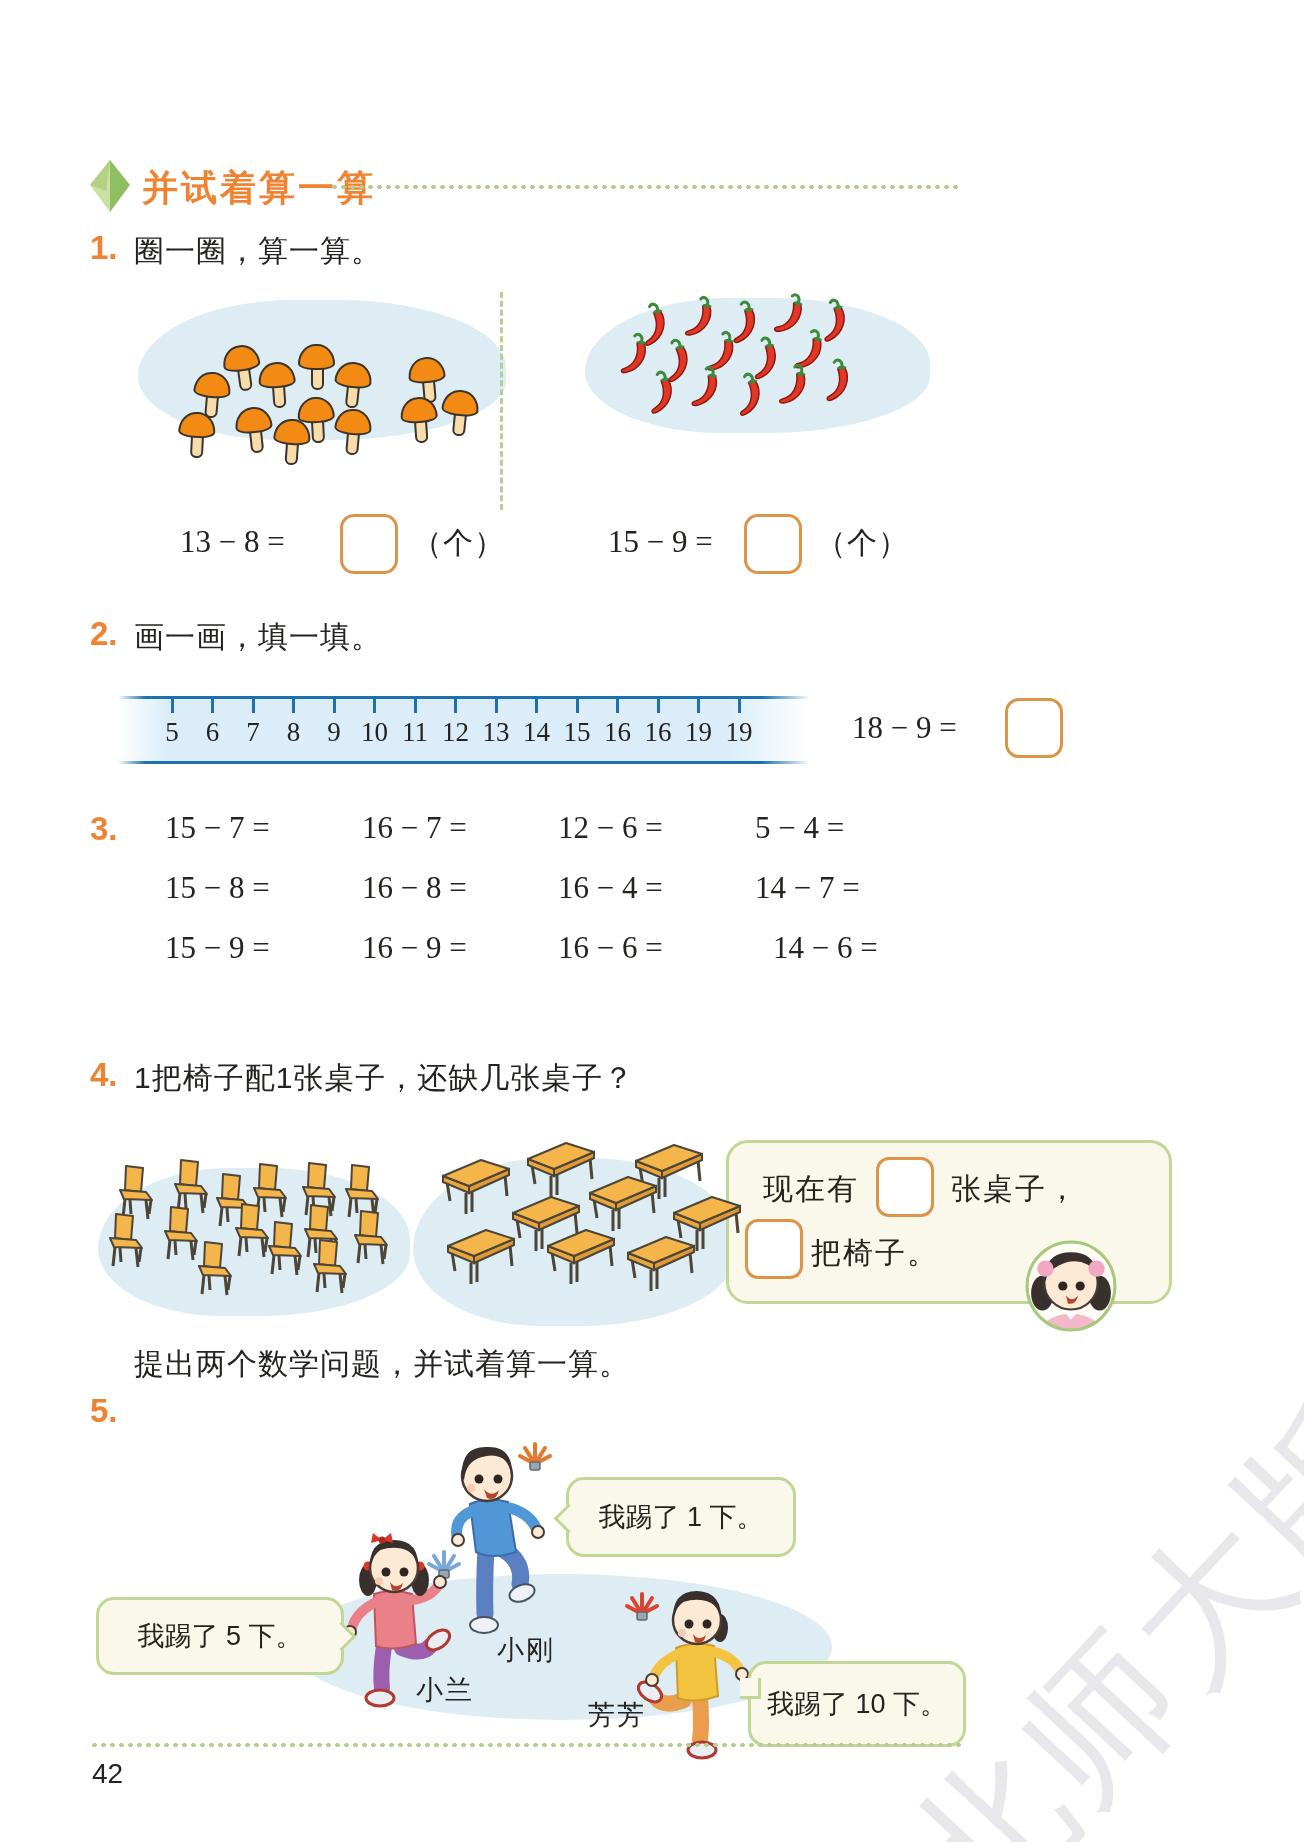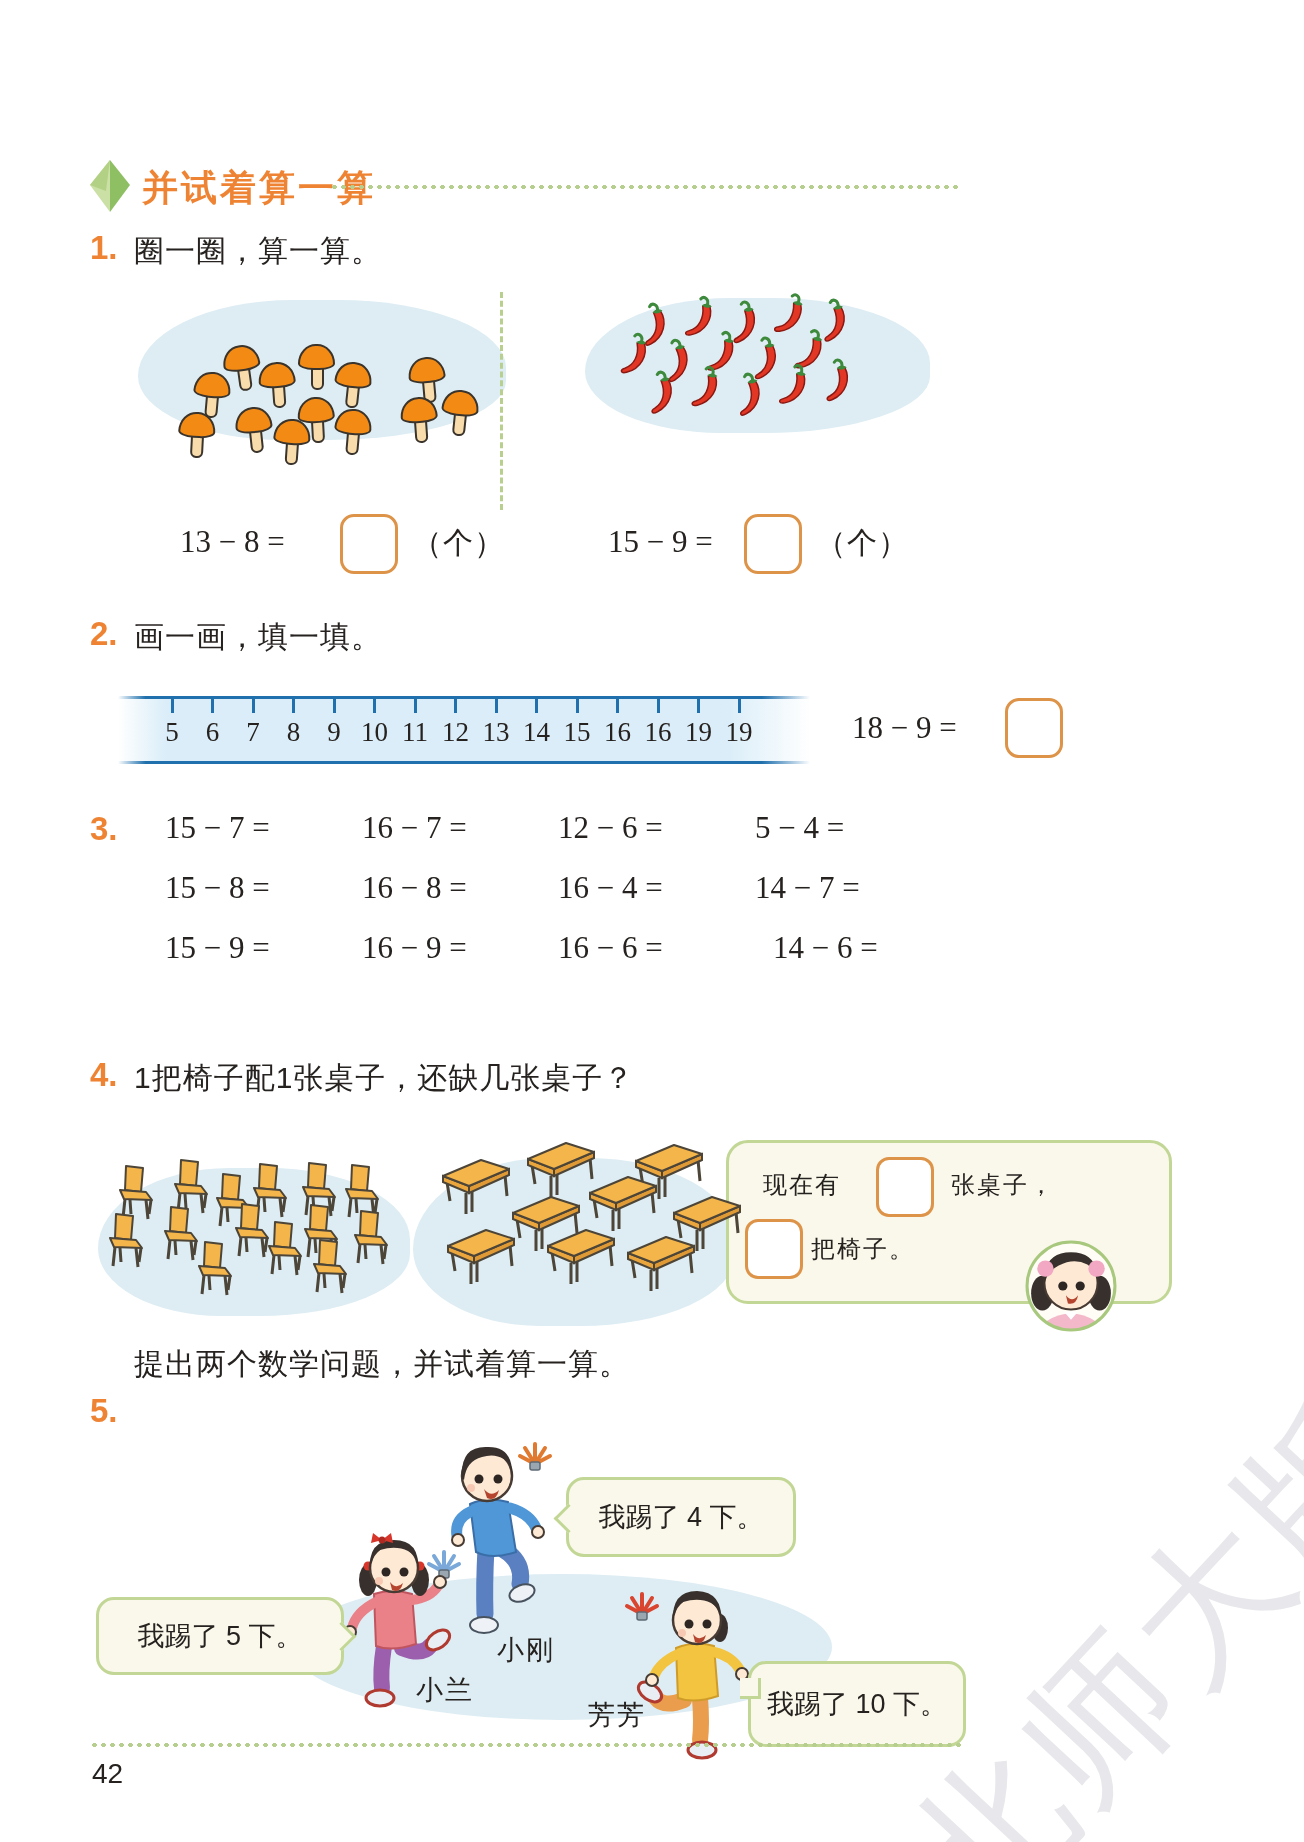--- a/index.html
+++ b/index.html
@@ -29,21 +29,21 @@
       border:2.5px solid #3a342c;border-radius:3px 3px 6px 6px;}
   .mush .cap{position:absolute;left:0;top:0;width:33px;height:22px;background:#f28a14;
       border:2.5px solid #3a342c;border-radius:50% 50% 44% 44% / 78% 78% 26% 26%;}
   
   .bubble{position:absolute;background:#f9f8ea;border:3px solid #c2d795;border-radius:18px;
       display:flex;align-items:center;justify-content:center;font-size:27px;}
   .tail{position:absolute;width:18px;height:18px;background:#f9f8ea;
       border-left:3px solid #c2d795;border-bottom:3px solid #c2d795;}
   .speechbox{position:absolute;left:726px;top:1140px;width:440px;height:158px;background:#f9f8ea;
       border:3px solid #c2d795;border-radius:22px;}
-  .sp-text{position:absolute;font-size:24px;letter-spacing:2px;}
+  .sp-text{position:absolute;font-size:30px;letter-spacing:2px;}
   .sp-box{position:absolute;width:52px;height:54px;background:#fff;border:3px solid #dd9348;border-radius:13px;}
   .kid{position:absolute;}
   .name{position:absolute;font-size:27px;letter-spacing:2px;}
   .watermark{position:absolute;left:940px;top:1790px;z-index:0;font-size:152px;color:#e7e7ec;
       letter-spacing:8px;white-space:nowrap;transform:rotate(-47deg);transform-origin:0 50%;
       font-family:"Liberation Serif","DejaVu Serif",serif;}
   .pagenum{position:absolute;left:92px;top:1758px;font-size:28px;}
   .content{position:relative;z-index:1;}
 </style>
 </head>
@@ -260,21 +260,21 @@
       <circle cx="70" cy="55" r="4" fill="#f8c9b2"></circle>
       <path d="M81 56 Q87 64 94 57 Q91 68 83 64 Z" fill="#b5452f"></path>
     </svg>
 
     <div class="name" style="left:497px;top:1632px">小刚</div>
     <div class="name" style="left:416px;top:1672px">小兰</div>
     <div class="name" style="left:588px;top:1697px">芳芳</div>
 
     <div class="bubble" style="left:566px;top:1477px;width:224px;height:74px">
       <span class="tail" style="left:-11px;top:28px;transform:rotate(45deg)"></span>
-      <span>我踢了 4 下。</span>
+      <span>我踢了 1 下。</span>
     </div>
     <div class="bubble" style="left:96px;top:1597px;width:242px;height:72px">
       <span class="tail" style="right:-11px;top:26px;transform:rotate(225deg)"></span>
       <span>我踢了 5 下。</span>
     </div>
     <div class="bubble" style="left:748px;top:1661px;width:212px;height:80px">
       <span class="tail" style="left:-11px;top:14px;transform:rotate(-90deg)"></span>
       <span>我踢了 10 下。</span>
     </div>
 

